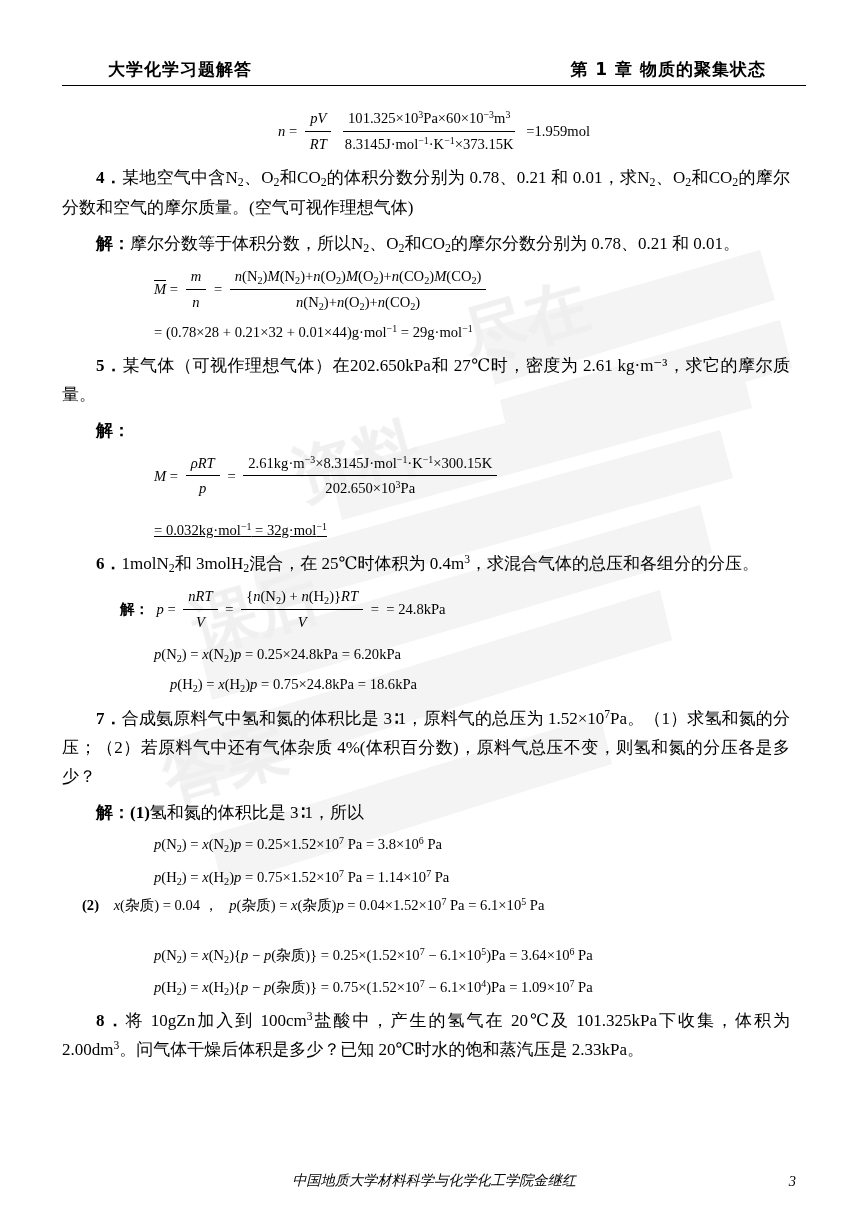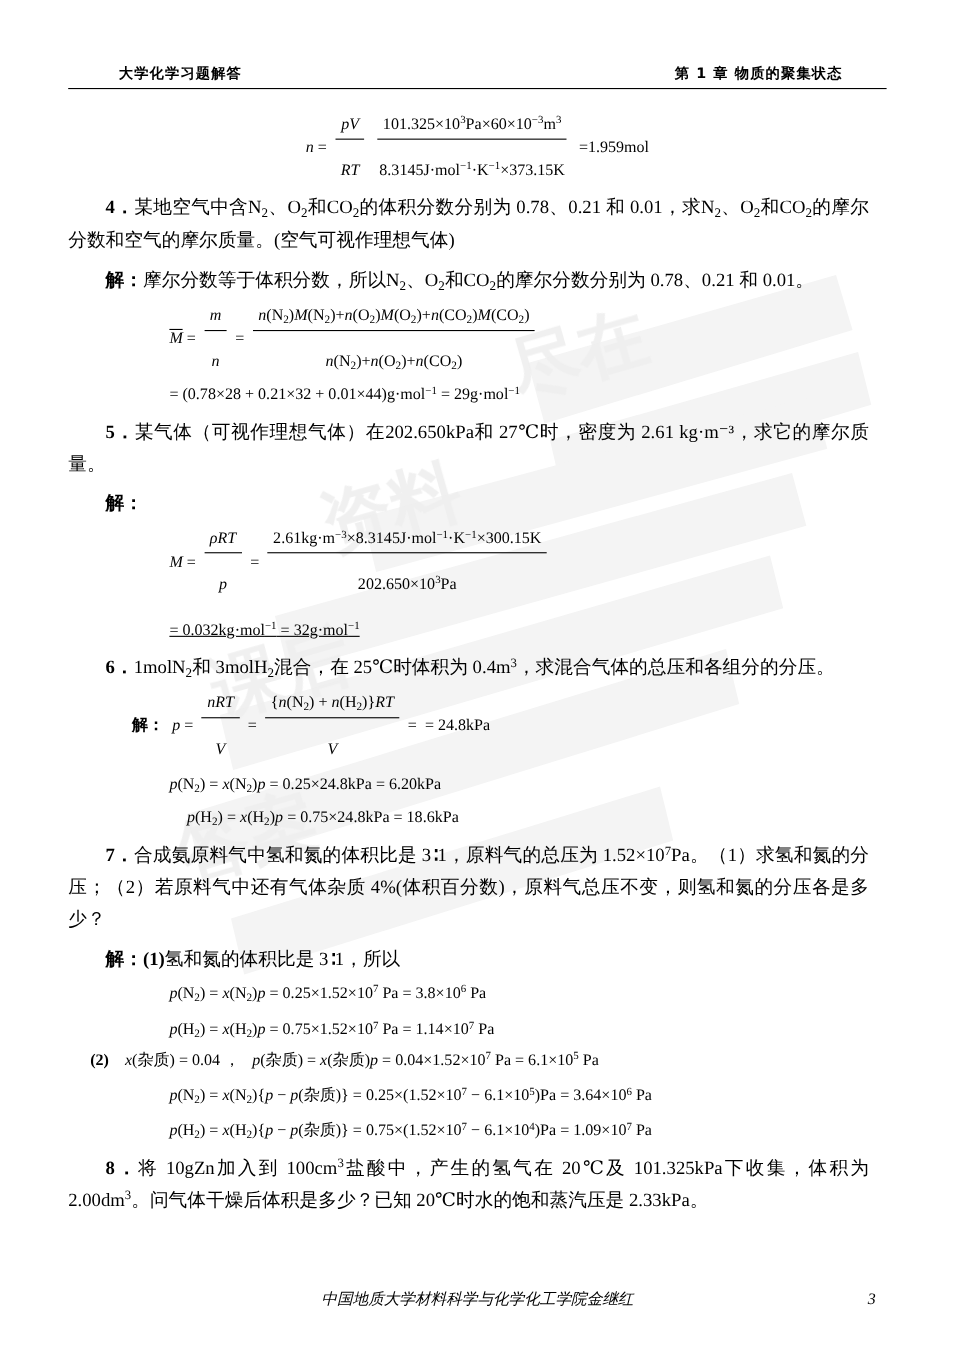--- a/index.html
+++ b/index.html
@@ -34,21 +34,21 @@
   }
   .content { position: relative; z-index: 2; }
 
   
   .header {
     display: flex;
     justify-content: space-between;
     align-items: flex-end;
     font-family: "DejaVu Sans", "Liberation Sans", sans-serif;
     font-weight: bold;
-    font-size: 13px;
+    font-size: 17px;
     letter-spacing: 1px;
     padding-bottom: 4px;
     border-bottom: 1.6px solid #000;
     margin-bottom: 22px;
   }
   .header .left { padding-left: 46px; }
   .header .right { padding-right: 40px; }
 
   
   p.para {
@@ -74,21 +74,20 @@
   sub { font-size: 0.7em; vertical-align: -0.28em; font-style: normal;}
   sup { font-size: 0.68em; vertical-align: 0.5em; font-style: normal;}
 
   .frac {
     display: inline-flex;
     flex-direction: column;
     align-items: center;
     vertical-align: middle;
     margin: 0 4px;
     text-align: center;
-    gap: 16px;
   }
   .frac .n { padding: 0 5px 1px 5px; border-bottom: 1.1px solid #000; }
   .frac .d { padding: 2px 5px 0 5px; }
 
   .eqblock { display: inline-block; text-align: left; }
   .eqline { white-space: nowrap; display: flex; align-items: center; }
 
   .ovl { display: inline-block; border-top: 1.1px solid #000; line-height: 1; padding-top: 1px;}
 
   .solve-label { font-weight: bold; }
@@ -269,21 +268,21 @@
         </div>
       </div>
     </div>
 
     <div class="math">
       <div class="eqblock" style="margin-left:20px;">
         <div class="eqline">
           <span class="bold">(2)</span>
           <span>&nbsp;&nbsp;&nbsp;&nbsp;<span class="it">x</span>(杂质) = 0.04 ，&nbsp;&nbsp;&nbsp;<span class="it">p</span>(杂质) = <span class="it">x</span>(杂质)<span class="it">p</span> = 0.04×1.52×10<sup>7</sup> Pa = 6.1×10<sup>5</sup> Pa</span>
         </div>
-        <div class="eqline" style="margin-top:10px; margin-left:72px;text-align:center;">
+        <div class="eqline" style="margin-top:28px; margin-left:72px;text-align:center;">
           <span><span class="it">p</span>(N<sub>2</sub>) = <span class="it">x</span>(N<sub>2</sub>){<span class="it">p</span> − <span class="it">p</span>(杂质)} = 0.25×(1.52×10<sup>7</sup> − 6.1×10<sup>5</sup>)Pa = 3.64×10<sup>6</sup> Pa</span>
         </div>
         <div class="eqline" style="margin-top:10px; margin-left:72px;">
           <span><span class="it">p</span>(H<sub>2</sub>) = <span class="it">x</span>(H<sub>2</sub>){<span class="it">p</span> − <span class="it">p</span>(杂质)} = 0.75×(1.52×10<sup>7</sup> − 6.1×10<sup>4</sup>)Pa = 1.09×10<sup>7</sup> Pa</span>
         </div>
       </div>
     </div>
 
     <p class="para indent">
       <span class="num-lead">8．</span><span>将 10gZn加入到 100cm<sup>3</sup>盐酸中，产生的氢气在 20℃及 101.325kPa下收集，体积为 2.00dm<sup>3</sup>。问气体干燥后体积是多少？已知 20℃时水的饱和蒸汽压是 2.33kPa。</span>

